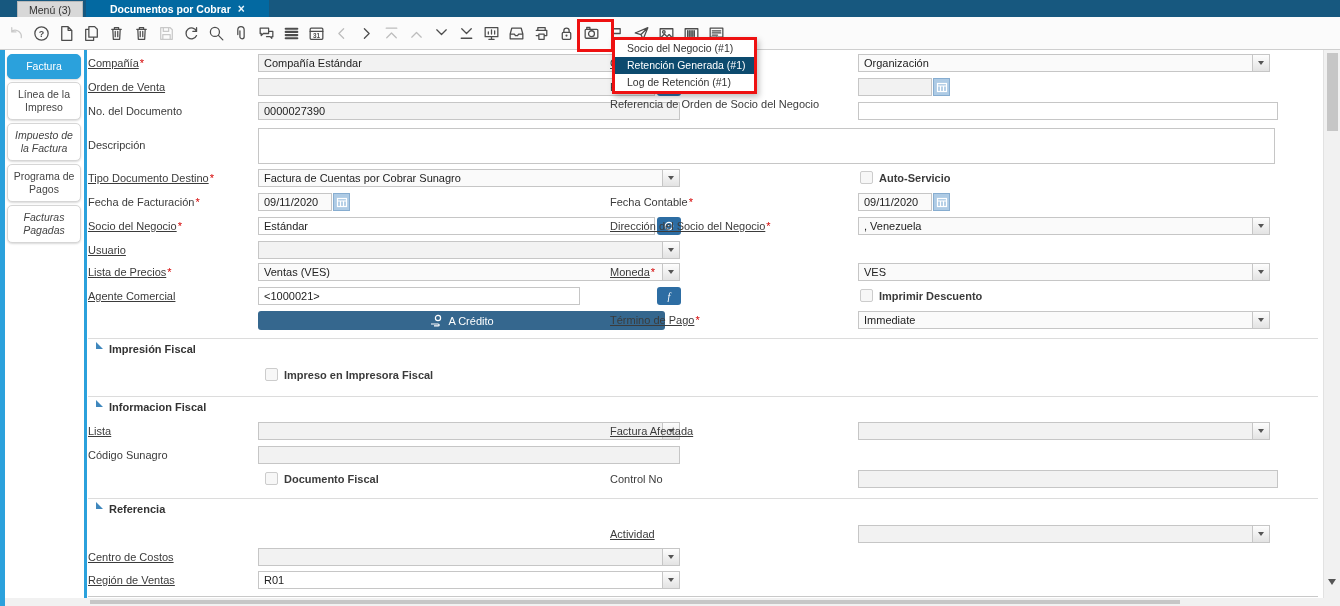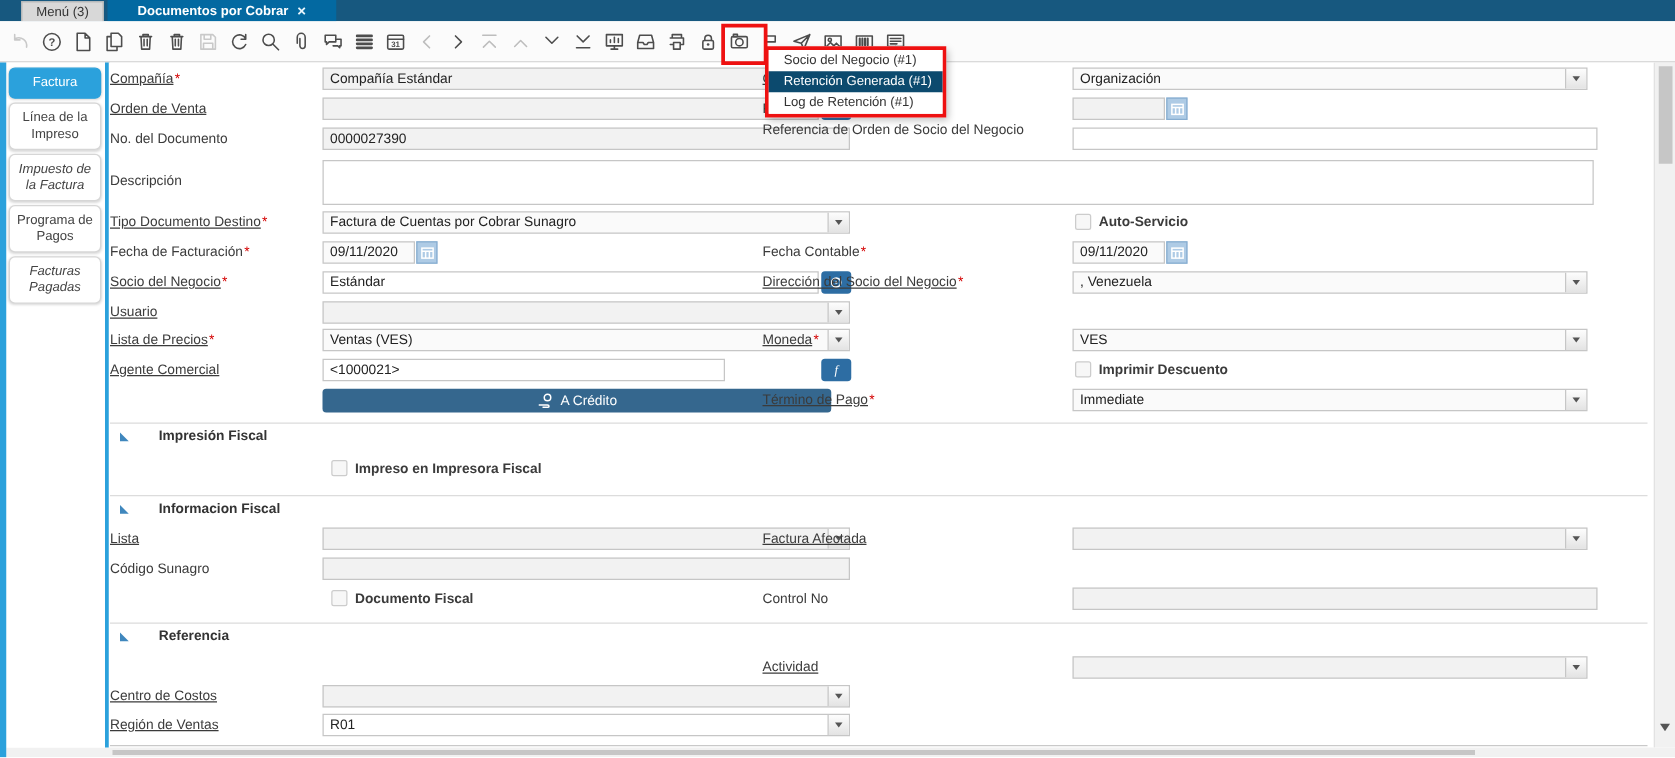--- a/index.html
+++ b/index.html
@@ -72,21 +72,21 @@
         display:flex;align-items:center;justify-content:center;cursor:pointer;}
   .fbtn svg{width:12px;height:12px;stroke:#fff;fill:none;stroke-width:1.4;}
   .fbtn text{fill:#fff;stroke:none;font-style:italic;font-family:"Liberation Serif",serif;}
   .chk{position:absolute;width:13px;height:13px;border:1px solid #ccc;background:#f7f7f7;
        border-radius:2px;box-sizing:border-box;cursor:pointer;}
   .chklbl{position:absolute;height:14px;line-height:14px;color:#3b3b3b;white-space:nowrap;font-weight:bold;}
   .btn-credit{position:absolute;left:170px;width:407px;height:19px;background:#35678e;border-radius:3px;
               color:#fff;display:flex;align-items:center;justify-content:center;gap:5px;cursor:pointer;}
   .btn-credit svg{width:14px;height:14px;stroke:#fff;fill:none;stroke-width:1.2;}
   .sec-line{position:absolute;left:0;right:6px;height:1px;background:#dcdcdc;}
-  .sec-head{position:absolute;left:8px;display:flex;align-items:center;gap:24px;font-weight:bold;
+  .sec-head{position:absolute;left:8px;display:flex;gap:6px;font-weight:bold;
             color:#333;height:14px;line-height:14px;}
   .tri{width:0;height:0;border-left:7px solid #3f87bd;border-top:7px solid transparent;}
   .bottom-line{position:absolute;left:0;right:6px;top:546px;height:1px;background:#c9c9c9;}
   .ta{align-items:flex-start;padding-top:2px;}
 
   
   .vscroll{position:absolute;right:0;top:50px;width:16px;bottom:8px;background:#f1f1f1;
            border-left:1px solid #e2e2e2;}
   .vthumb{position:absolute;right:2px;top:3px;width:11px;height:78px;background:#c6c6c6;cursor:pointer;}
   .varrow{position:absolute;right:4px;bottom:13px;width:0;height:0;cursor:pointer;

